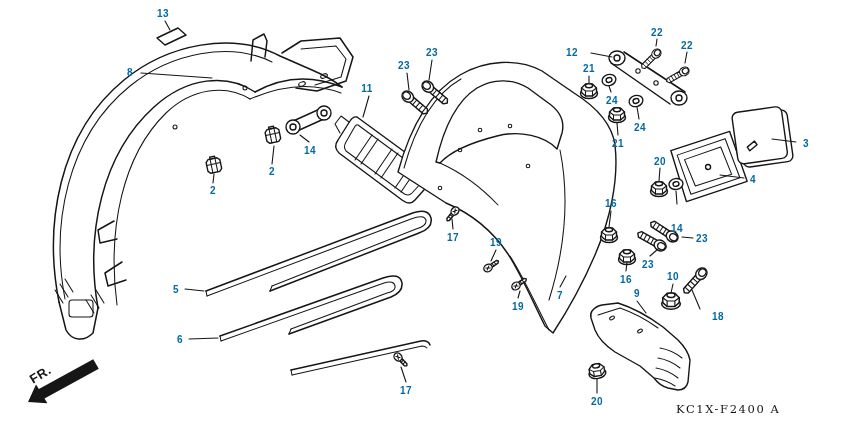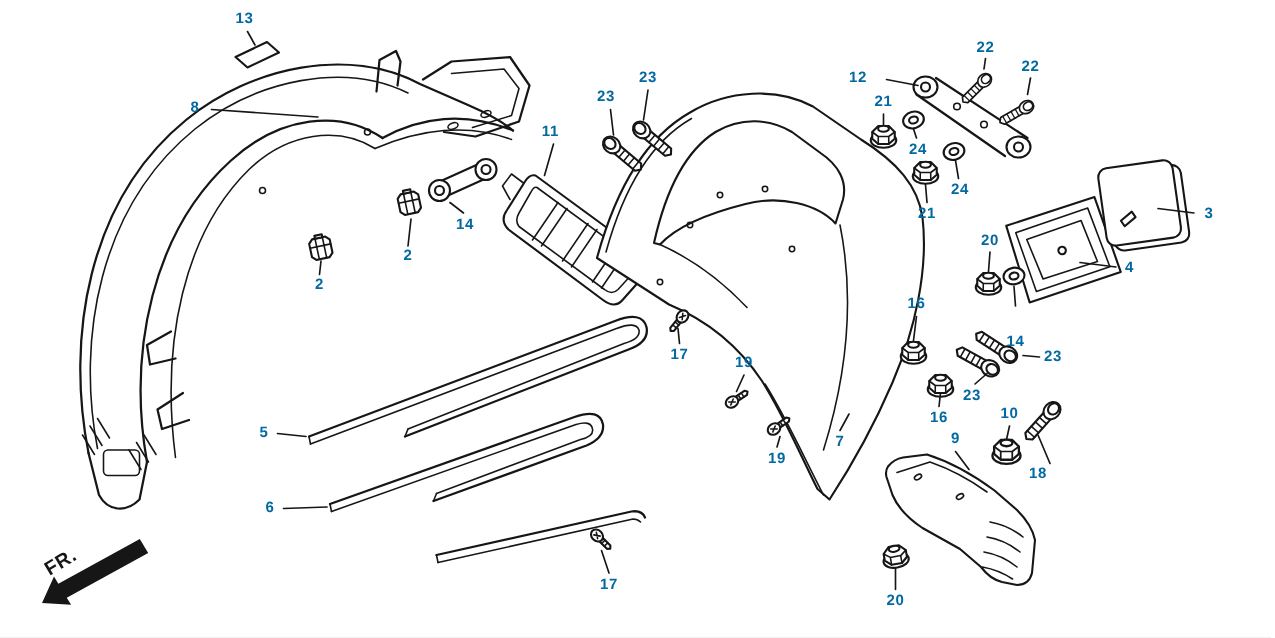--- a/index.html
+++ b/index.html
@@ -248,19 +248,20 @@
       <span class="callout" style="left: 180px; top: 339px;">6</span>
       <span class="callout" style="left: 453px; top: 237px;">17</span>
       <span class="callout" style="left: 496px; top: 242px;">19</span>
       <span class="callout" style="left: 518px; top: 306px;">19</span>
       <span class="callout" style="left: 560px; top: 295px;">7</span>
       <span class="callout" style="left: 406px; top: 390px;">17</span>
       <span class="callout" style="left: 702px; top: 238px;">23</span>
       <span class="callout" style="left: 648px; top: 264px;">23</span>
       <span class="callout" style="left: 626px; top: 279px;">16</span>
       <span class="callout" style="left: 673px; top: 276px;">10</span>
-      <span class="callout" style="left: 692px; top: 316px;">18</span>
+      <span class="callout" style="left: 718px; top: 316px;">18</span>
       <span class="callout" style="left: 637px; top: 293px;">9</span>
       <span class="callout" style="left: 597px; top: 401px;">20</span>
     </div>
 
+<div class="diagram-code">KC1X-F2400 A</div>
 
 </div>
 
 </body></html>

